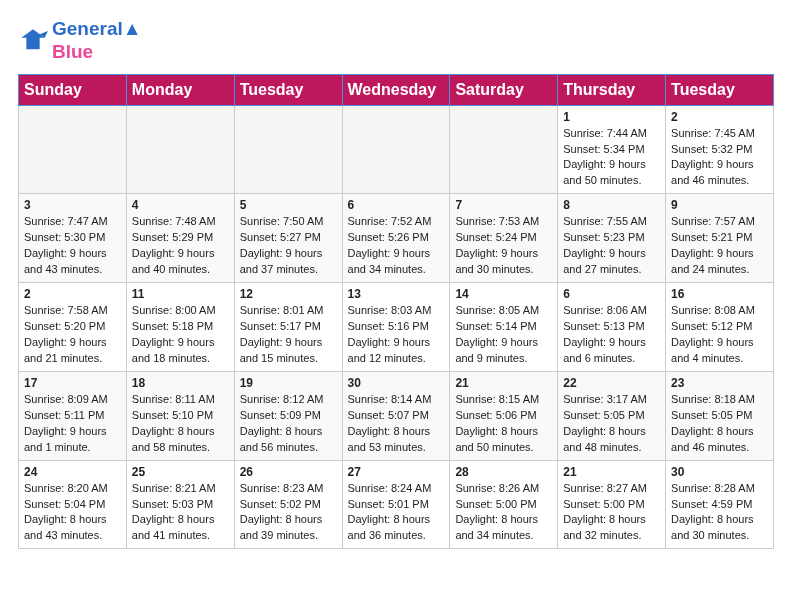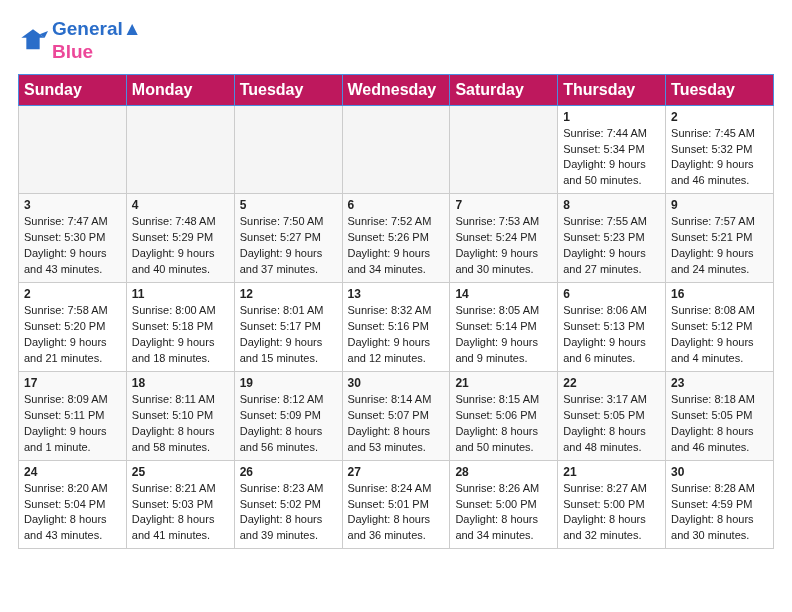--- a/index.html
+++ b/index.html
@@ -203,21 +203,21 @@
 Daylight: 9 hours and 18 minutes.</div>
           </td>
           <td>
             <span class="day-num">12</span>
             <div class="day-info">Sunrise: 8:01 AM
 Sunset: 5:17 PM
 Daylight: 9 hours and 15 minutes.</div>
           </td>
           <td>
             <span class="day-num">13</span>
-            <div class="day-info">Sunrise: 8:32 AM
+            <div class="day-info">Sunrise: 8:03 AM
 Sunset: 5:16 PM
 Daylight: 9 hours and 12 minutes.</div>
           </td>
           <td>
             <span class="day-num">14</span>
             <div class="day-info">Sunrise: 8:05 AM
 Sunset: 5:14 PM
 Daylight: 9 hours and 9 minutes.</div>
           </td>
           <td>

